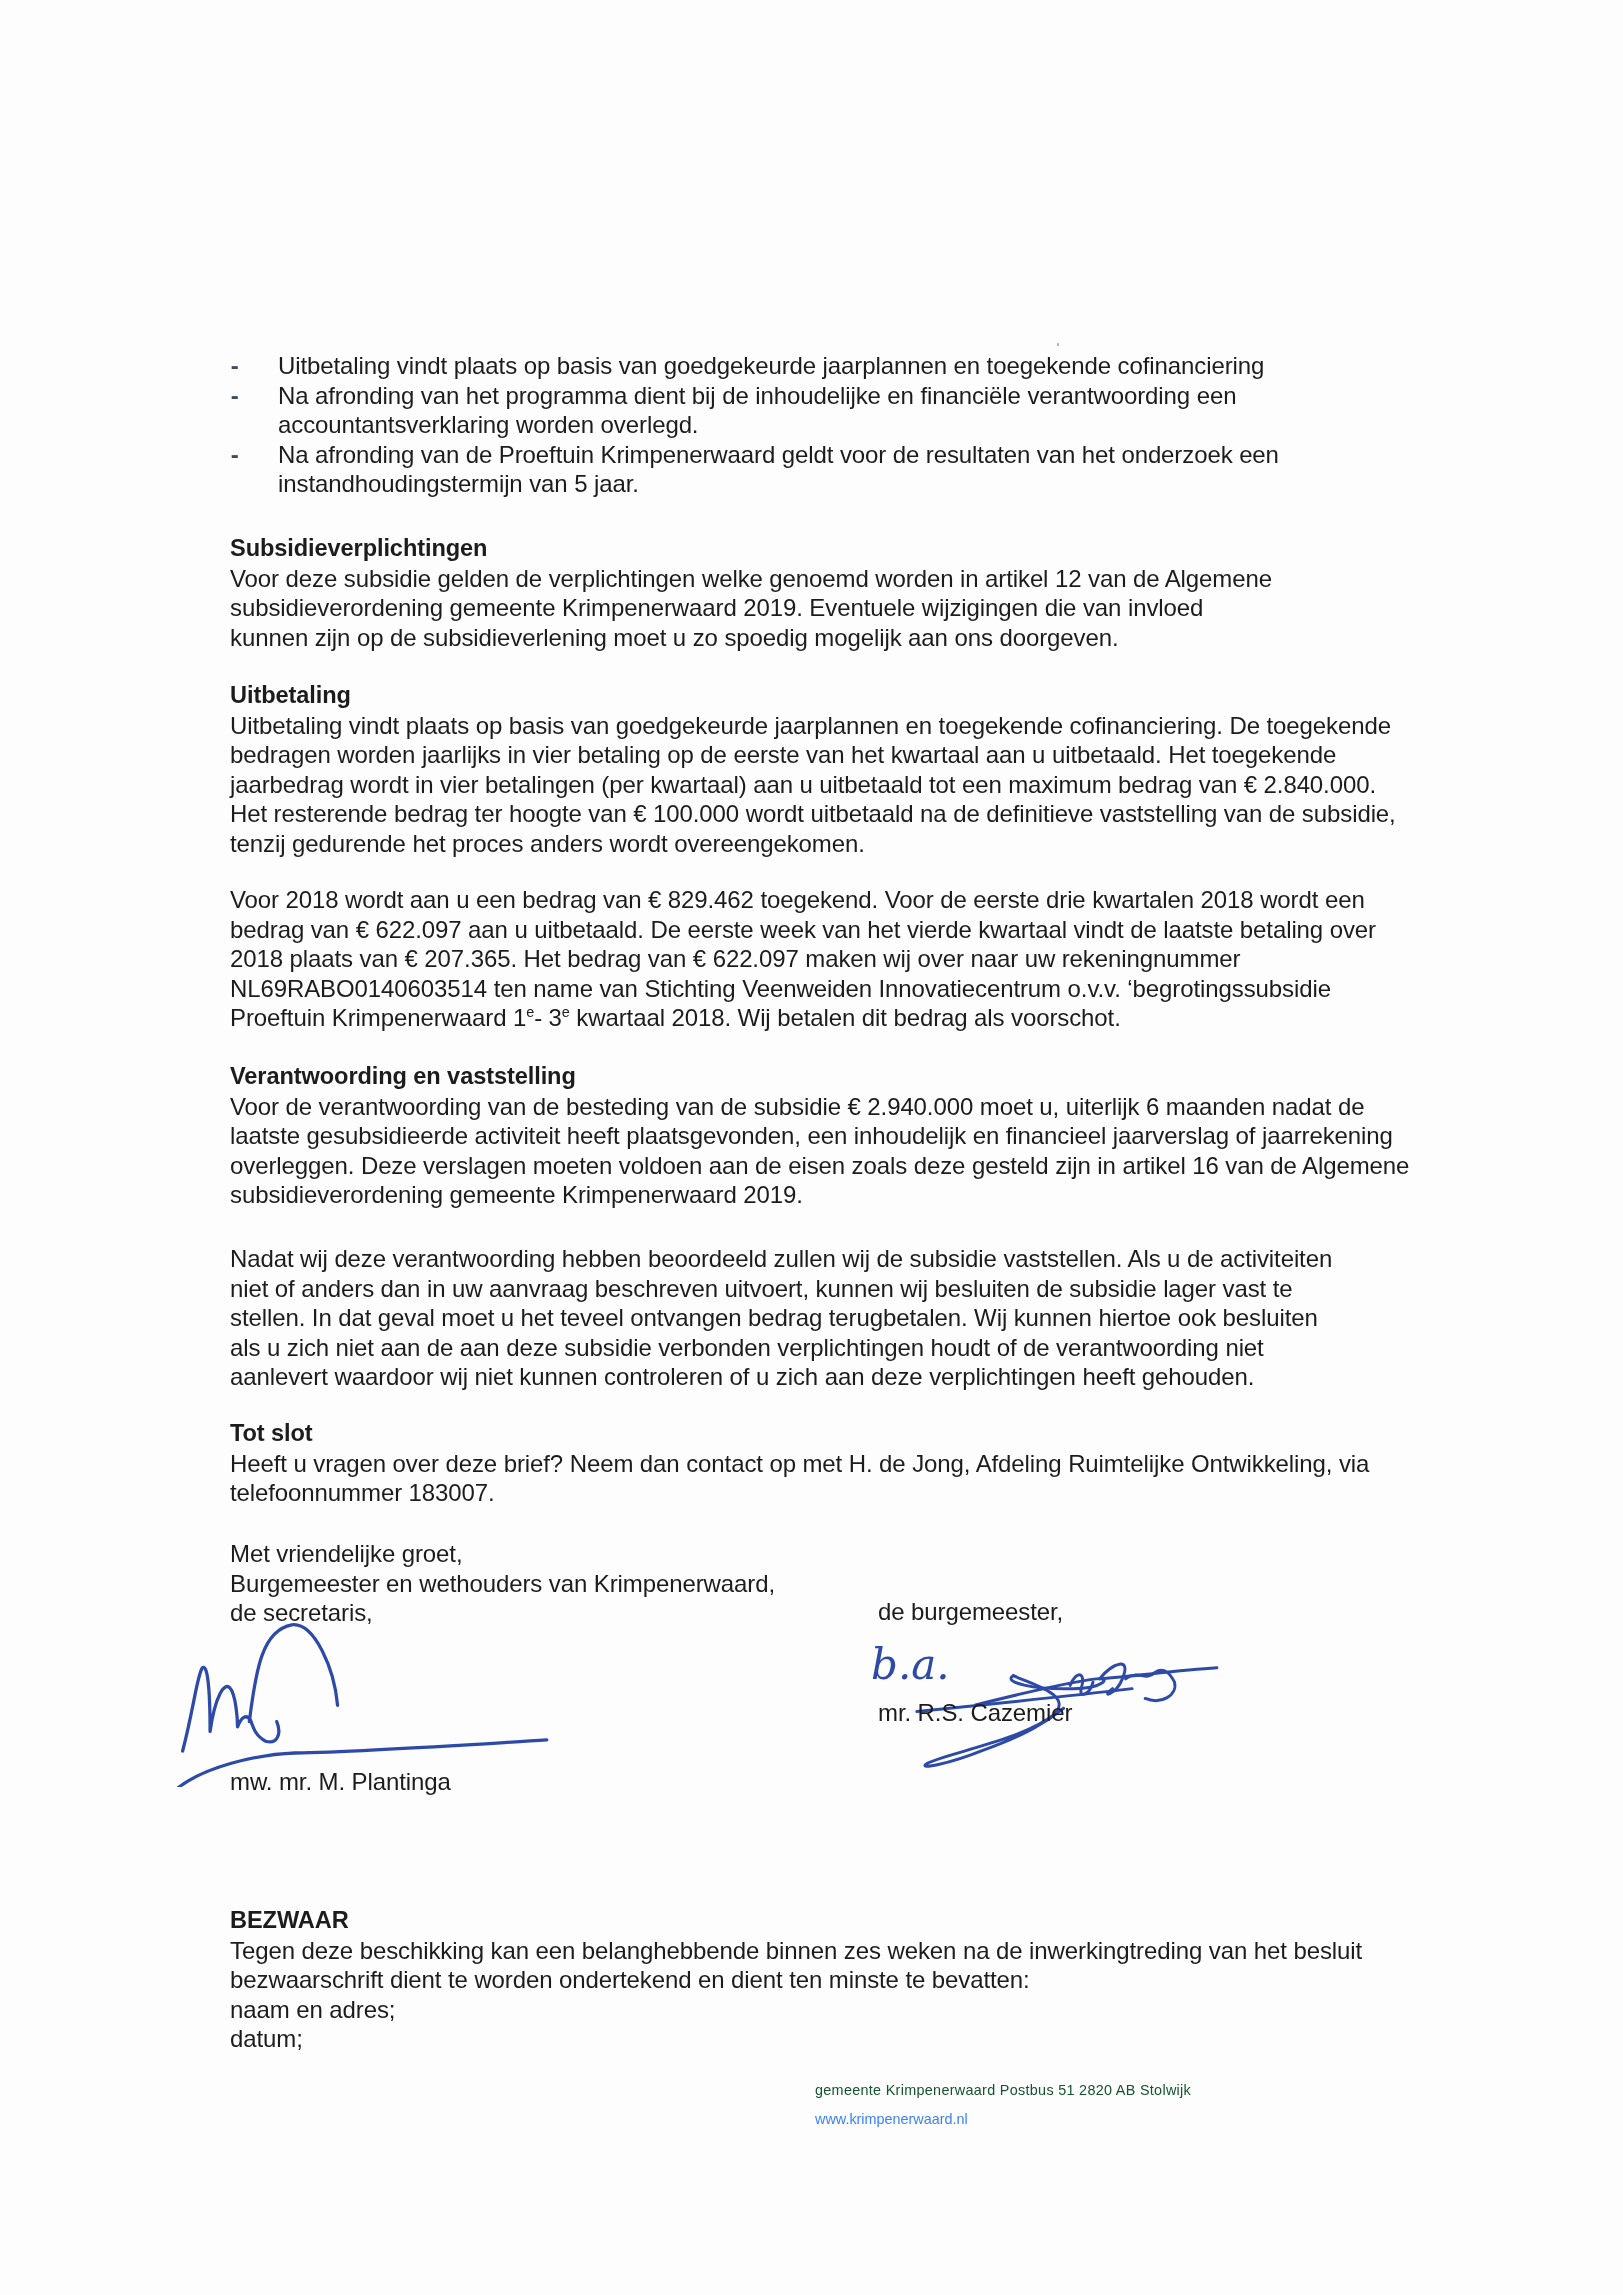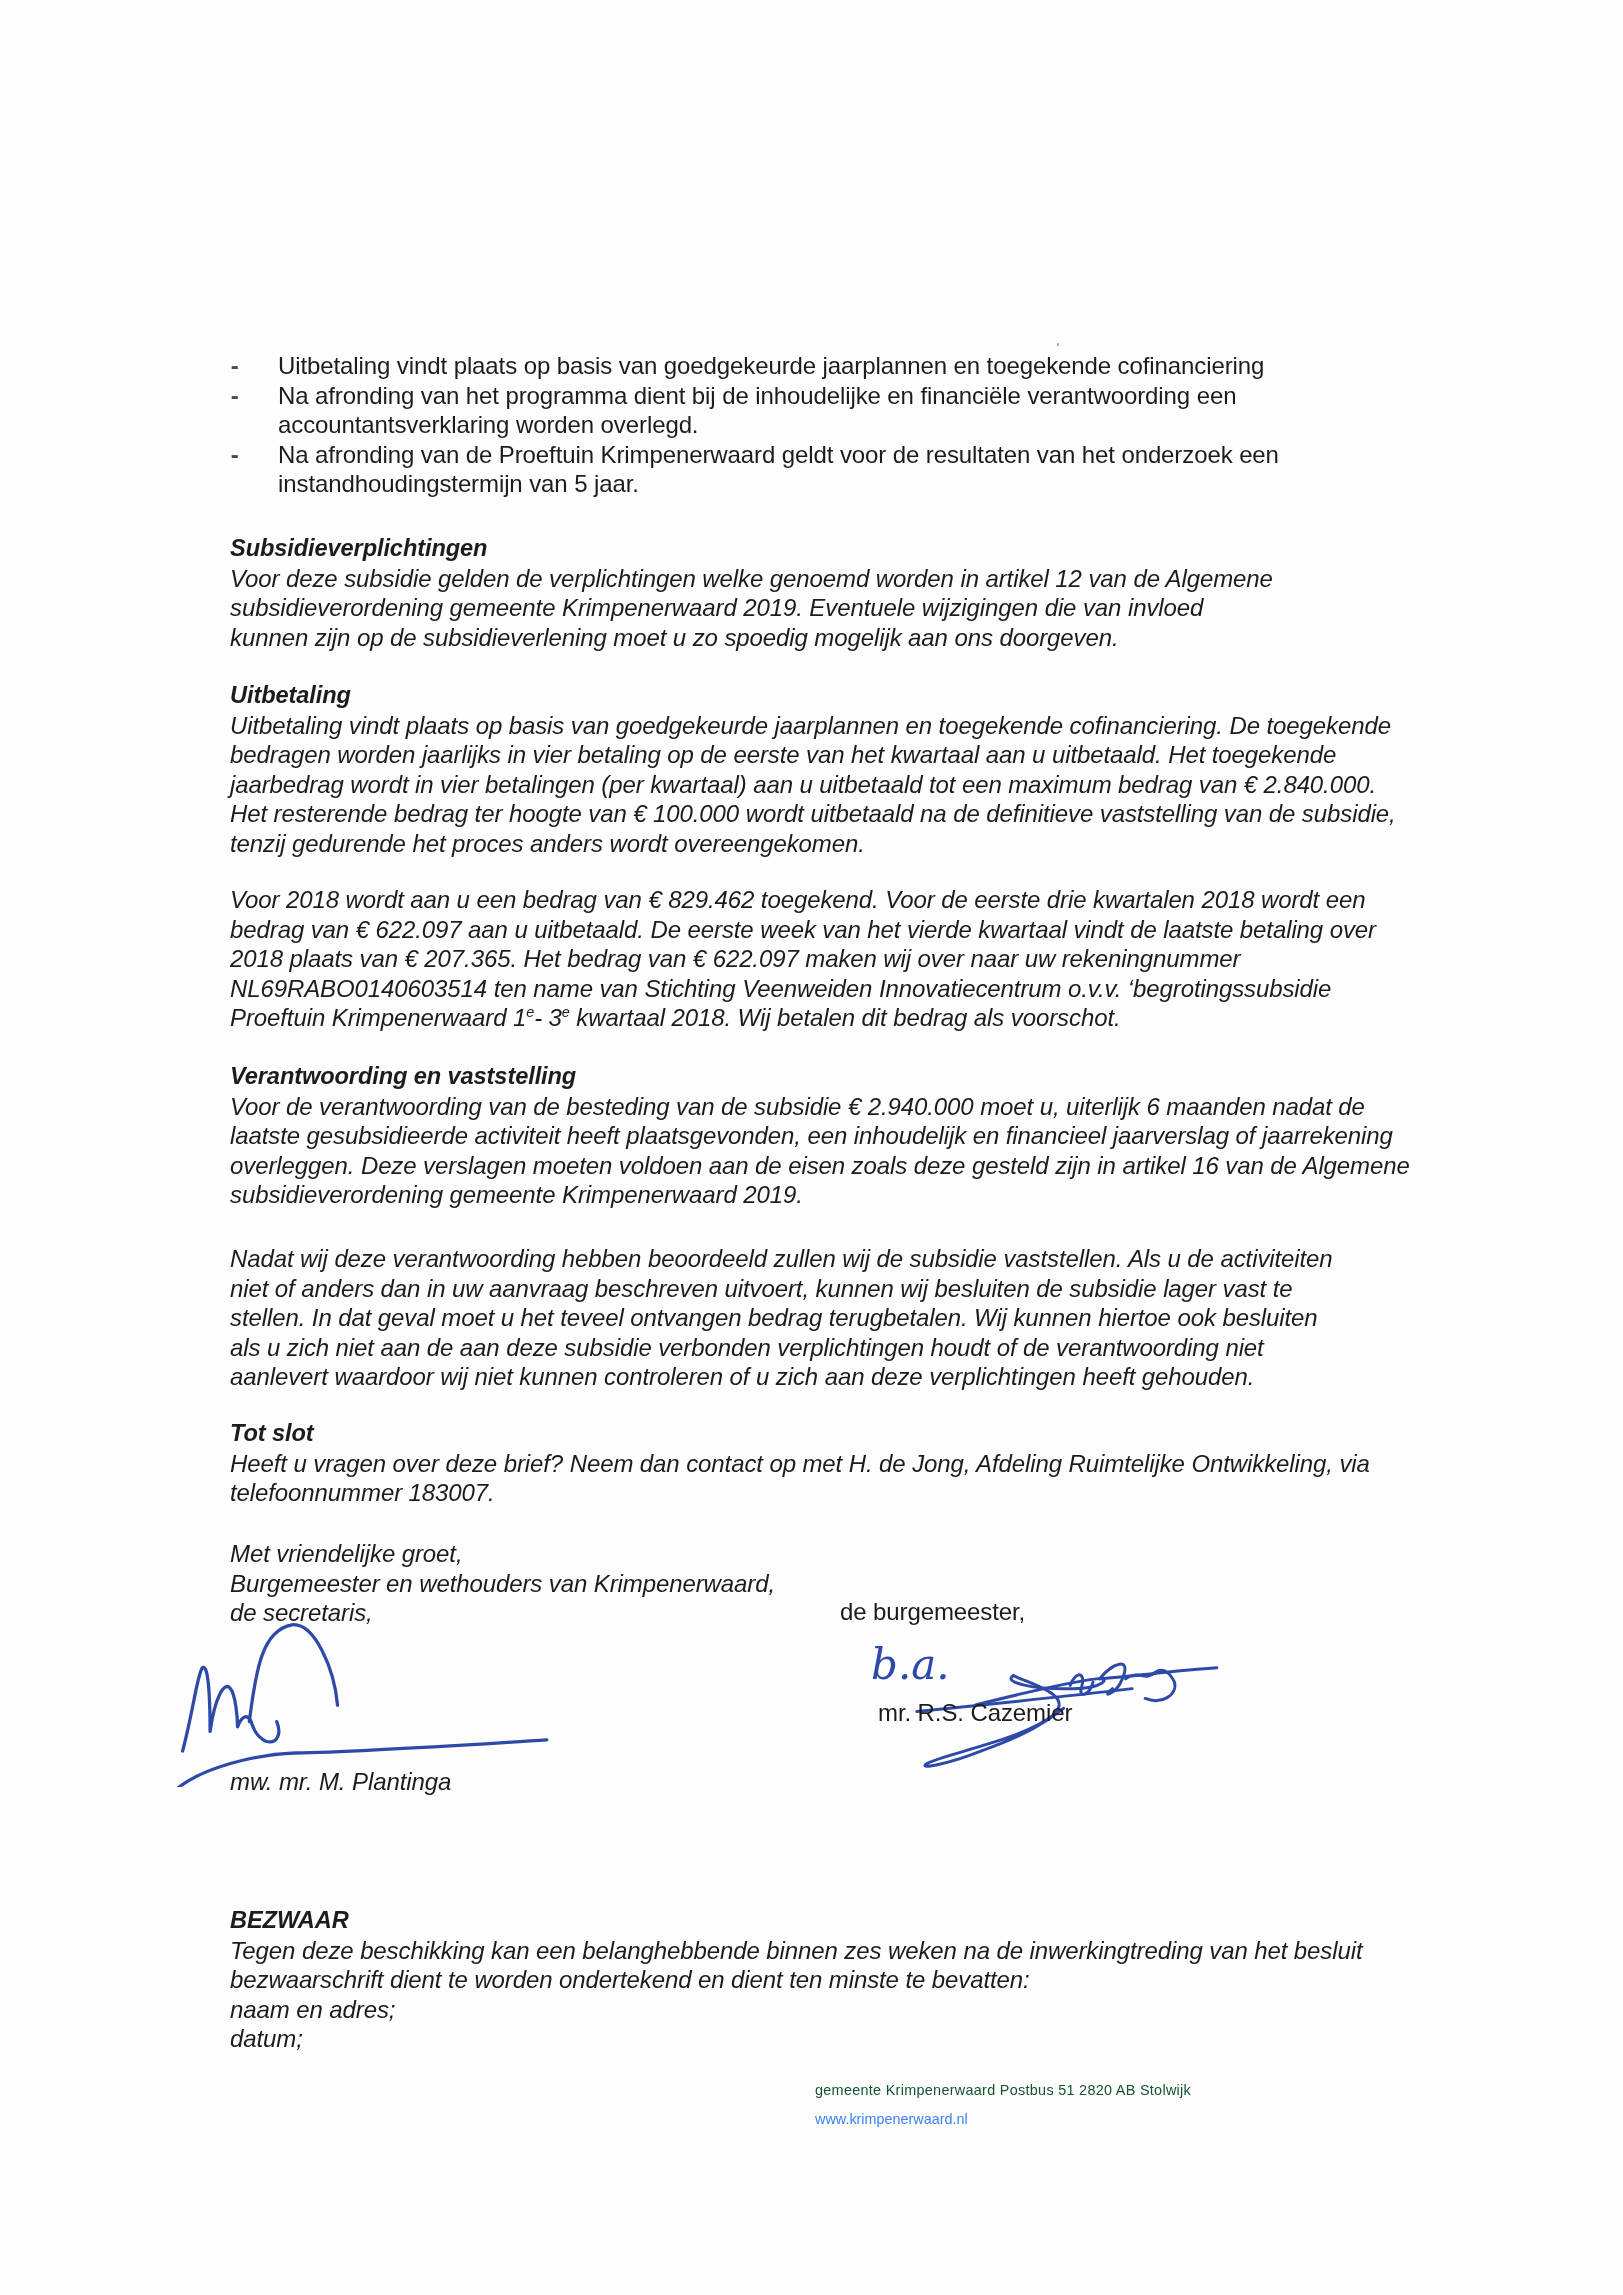--- a/index.html
+++ b/index.html
@@ -4,21 +4,21 @@
   <style>
     html, body { margin: 0; padding: 0; background: #ffffff; }
     body {
       width: 1623px; height: 2295px; position: relative; overflow: hidden;
       font-family: "Liberation Sans", sans-serif; color: #1c1c1e;
     }
     .page { position: absolute; inset: 0; background: #fdfdfd; }
     .speck { position: absolute; left: 1057px; top: 343px; width: 2px; height: 3.3px; background: #9ab0d0; border-radius: 0.7px; }
 
     .text { font-size: 24px; line-height: 29.5px; letter-spacing: -0.1px; white-space: nowrap; }
-    .block { position: absolute; left: 230px; font-style: italic; }
+    .block { position: absolute; left: 230px; }
     .line { display: block; height: 29.5px; }
     .heading { font-weight: bold; font-size: 23.6px; line-height: 29.5px; display: block; height: 29.5px; }
 
     .bullets { position: absolute; left: 230px; top: 351px; }
     .bullet-item { position: relative; padding-left: 48px; }
     .bullet-mark { position: absolute; left: 0; top: 0; width: 9.2px; text-align: center; color: #3c4a66; font-weight: bold; }
 
     sup { font-size: 14.4px; line-height: 0; vertical-align: 9.2px; }
 
     .sig-block { position: absolute; }
@@ -106,21 +106,21 @@
     <g fill="none" stroke="#2e4aa8" stroke-width="5" stroke-linecap="round" stroke-linejoin="round">
       <path d="M28 205 C 45 140, 50 90, 58 78 C 66 70, 70 110, 70 175 C 78 120, 92 100, 100 108 C 110 118, 112 160, 112 168 C 118 152, 126 148, 132 158 C 136 170, 140 182, 155 190 C 172 195, 180 180, 172 160"></path>
       <path d="M130 160 C 140 80, 150 20, 195 12 C 230 8, 260 80, 265 135"></path>
       <path d="M20 262 C 60 230, 140 210, 200 208 C 300 206, 420 198, 585 188"></path>
     </g>
   </svg>
   <div class="block text" style="top:1767px;">
     <span class="line">mw. mr. M. Plantinga</span>
   </div>
 
-  <div class="sig-block text" style="left:840px; top:1597px;">
+  <div class="sig-block text" style="left:878px; top:1597px;">
     <span class="line">de burgemeester,</span>
   </div>
   <div class="sig-block" style="left:871px; top:1640px; font-family:'DejaVu Serif', serif; font-style:italic; font-size:42px; color:#2e4aa8;">b.a.</div>
   <svg class="signature" style="left:903px; top:1643px;" width="393" height="137" viewBox="0 0 600 210">
     <g fill="none" stroke="#2e4aa8" stroke-width="4.5" stroke-linecap="round" stroke-linejoin="round">
       <path d="M110 95 C 170 80, 250 60, 295 55 C 320 52, 305 70, 260 70 C 200 72, 150 60, 168 50"></path>
       <path d="M168 50 C 200 65, 260 80, 230 110 C 180 150, 60 170, 35 185 C 20 195, 70 185, 120 165 C 190 140, 220 120, 245 100"></path>
       <path d="M20 105 C 120 95, 250 82, 350 70"></path>
       <path d="M255 65 C 265 40, 280 45, 272 70 C 268 85, 285 80, 290 60"></path>
       <path d="M300 55 C 320 30, 350 20, 335 55 C 325 80, 300 85, 320 70"></path>

